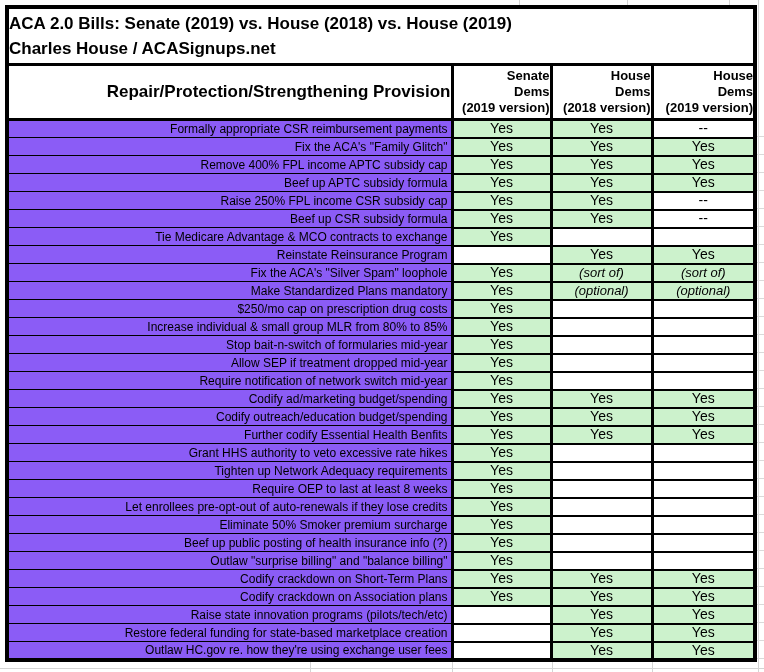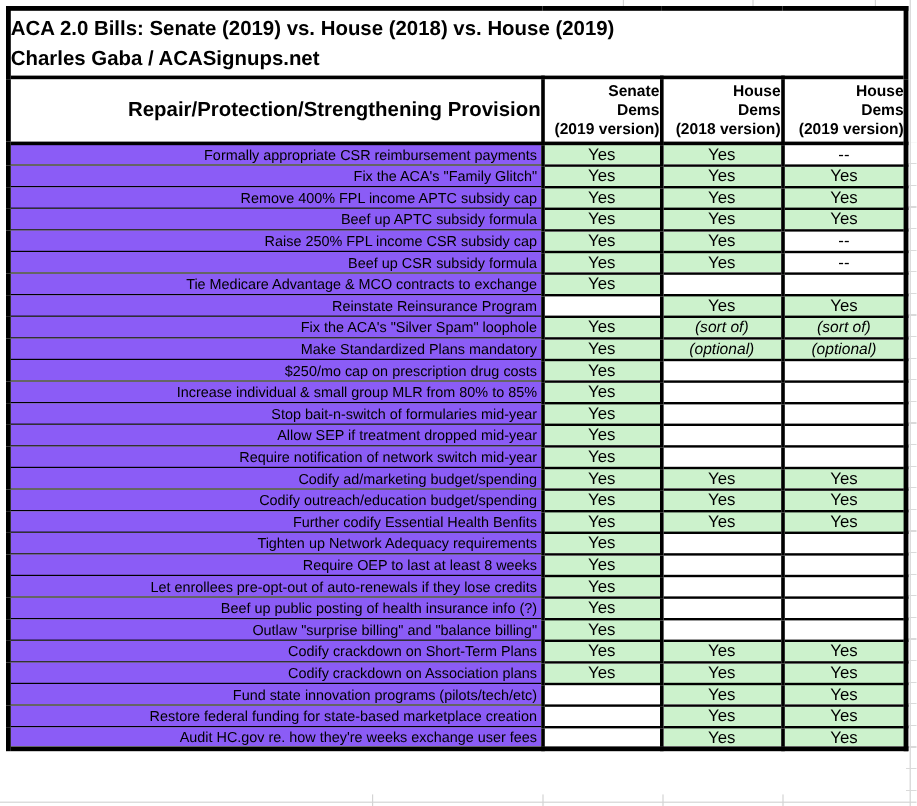--- a/index.html
+++ b/index.html
@@ -99,21 +99,21 @@
     <colgroup>
       <col style="width:445px">
       <col style="width:99px">
       <col style="width:101px">
       <col style="width:103px">
     </colgroup>
     <thead>
       <tr>
         <td class="title-cell" colspan="4">
           <div class="title-line">ACA 2.0 Bills: Senate (2019) vs. House (2018) vs. House (2019)</div>
-          <div class="title-line">Charles Gaba / ACASignups.net</div>
+          <div class="title-line">Charles House / ACASignups.net</div>
         </td>
       </tr>
       <tr class="header-row">
         <th class="prov-header">Repair/Protection/Strengthening Provision</th>
         <th class="val-header">
           <span>Senate</span>
           <span>Dems</span>
           <span>(2019 version)</span>
         </th>
         <th class="val-header">
@@ -231,38 +231,50 @@
           <td class="val filled">Yes</td>
           <td class="val filled">Yes</td>
         </tr>
         <tr>
           <td class="prov">Further codify Essential Health Benfits</td>
           <td class="val filled">Yes</td>
           <td class="val filled">Yes</td>
           <td class="val filled">Yes</td>
         </tr>
         <tr>
+          <td class="prov">Grant HHS authority to veto excessive rate hikes</td>
+          <td class="val filled">Yes</td>
+          <td class="val"></td>
+          <td class="val"></td>
+        </tr>
+        <tr>
           <td class="prov">Tighten up Network Adequacy requirements</td>
           <td class="val filled">Yes</td>
           <td class="val"></td>
           <td class="val"></td>
         </tr>
         <tr>
           <td class="prov">Require OEP to last at least 8 weeks</td>
           <td class="val filled">Yes</td>
           <td class="val"></td>
           <td class="val"></td>
         </tr>
         <tr>
           <td class="prov">Let enrollees pre-opt-out of auto-renewals if they lose credits</td>
           <td class="val filled">Yes</td>
           <td class="val"></td>
           <td class="val"></td>
         </tr>
         <tr>
+          <td class="prov">Eliminate 50% Smoker premium surcharge</td>
+          <td class="val filled">Yes</td>
+          <td class="val"></td>
+          <td class="val"></td>
+        </tr>
+        <tr>
           <td class="prov">Beef up public posting of health insurance info (?)</td>
           <td class="val filled">Yes</td>
           <td class="val"></td>
           <td class="val"></td>
         </tr>
         <tr>
           <td class="prov">Outlaw "surprise billing" and "balance billing"</td>
           <td class="val filled">Yes</td>
           <td class="val"></td>
           <td class="val"></td>
@@ -273,32 +285,32 @@
           <td class="val filled">Yes</td>
           <td class="val filled">Yes</td>
         </tr>
         <tr>
           <td class="prov">Codify crackdown on Association plans</td>
           <td class="val filled">Yes</td>
           <td class="val filled">Yes</td>
           <td class="val filled">Yes</td>
         </tr>
         <tr>
-          <td class="prov">Fund state innovation programs (pilots/tech/etc)</td>
+          <td class="prov">Raise state innovation programs (pilots/tech/etc)</td>
           <td class="val"></td>
           <td class="val filled">Yes</td>
           <td class="val filled">Yes</td>
         </tr>
         <tr>
           <td class="prov">Restore federal funding for state-based marketplace creation</td>
           <td class="val"></td>
           <td class="val filled">Yes</td>
           <td class="val filled">Yes</td>
         </tr>
         <tr>
-          <td class="prov">Audit HC.gov re. how they're weeks exchange user fees</td>
+          <td class="prov">Outlaw HC.gov re. how they're using exchange user fees</td>
           <td class="val"></td>
           <td class="val filled">Yes</td>
           <td class="val filled">Yes</td>
         </tr>
       </tbody>
   </table>
 </div>
 
 </body></html>

